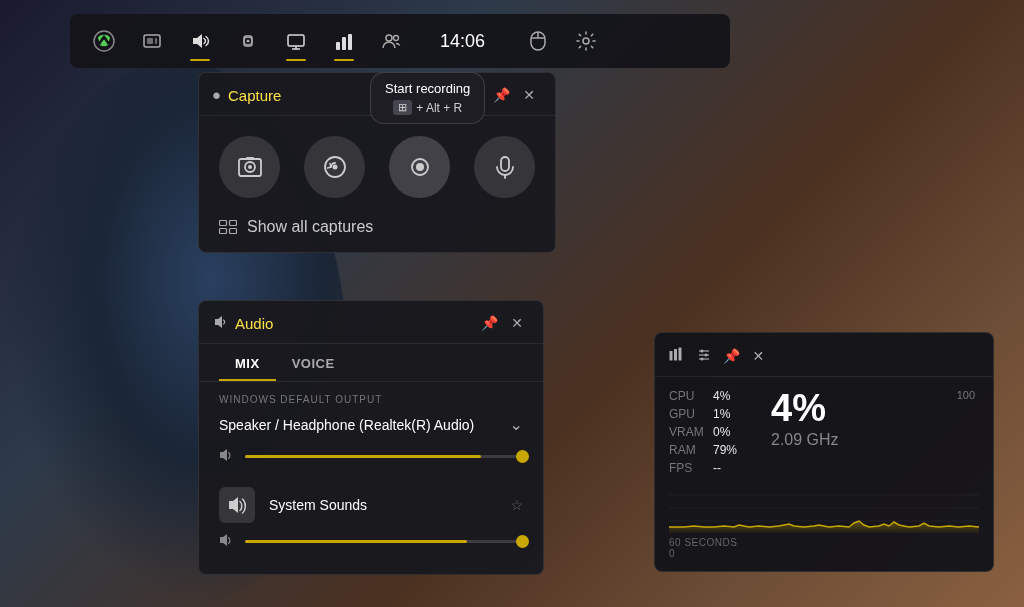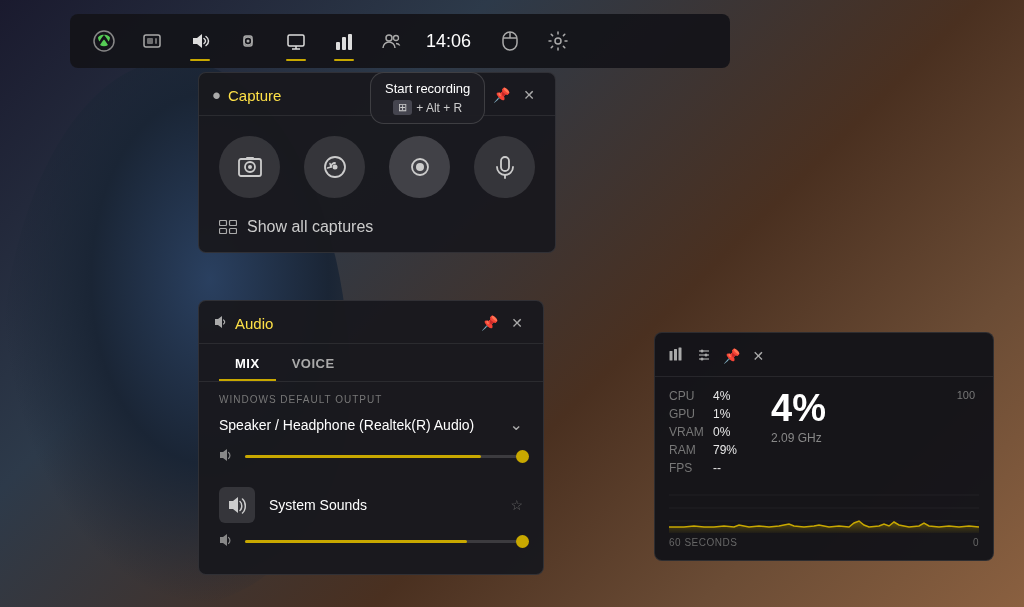--- a/index.html
+++ b/index.html
@@ -59,21 +59,21 @@
       bottom: 2px; left: 50%; transform: translateX(-50%);
       width: 20px; height: 2px;
       background: #c8a800;
       border-radius: 1px;
     }
 
     .topbar-time {
       color: #fff;
       font-size: 18px;
       font-weight: 500;
-      margin: 0 8px;
+      margin: 0 22px;
       min-width: 50px;
     }
 
     
     .capture-panel {
       position: absolute;
       top: 72px; left: 198px;
       width: 358px;
       background: rgba(25,25,30,0.97);
       border-radius: 8px;
@@ -342,21 +342,21 @@
 
     .perf-big-value {
       color: #fff;
       font-size: 38px;
       font-weight: 700;
       line-height: 1;
     }
 
     .perf-freq {
       color: #888;
-      font-size: 12px;
+      font-size: 16px;
       margin-top: 4px;
     }
 
     .perf-max {
       color: #777;
       font-size: 11px;
       text-align: right;
       padding-right: 4px;
     }
 
@@ -367,20 +367,21 @@
     }
 
     .perf-chart-label {
       color: #666;
       font-size: 10px;
       letter-spacing: 0.5px;
       margin-top: 4px;
       padding: 0 14px;
       display: flex;
       justify-content: space-between;
+      flex-direction: column;
     }
 
     
     .chart-svg {
       width: 100%;
       height: 50px;
     }
 
     .skype-row {
       padding: 6px 20px 0;

